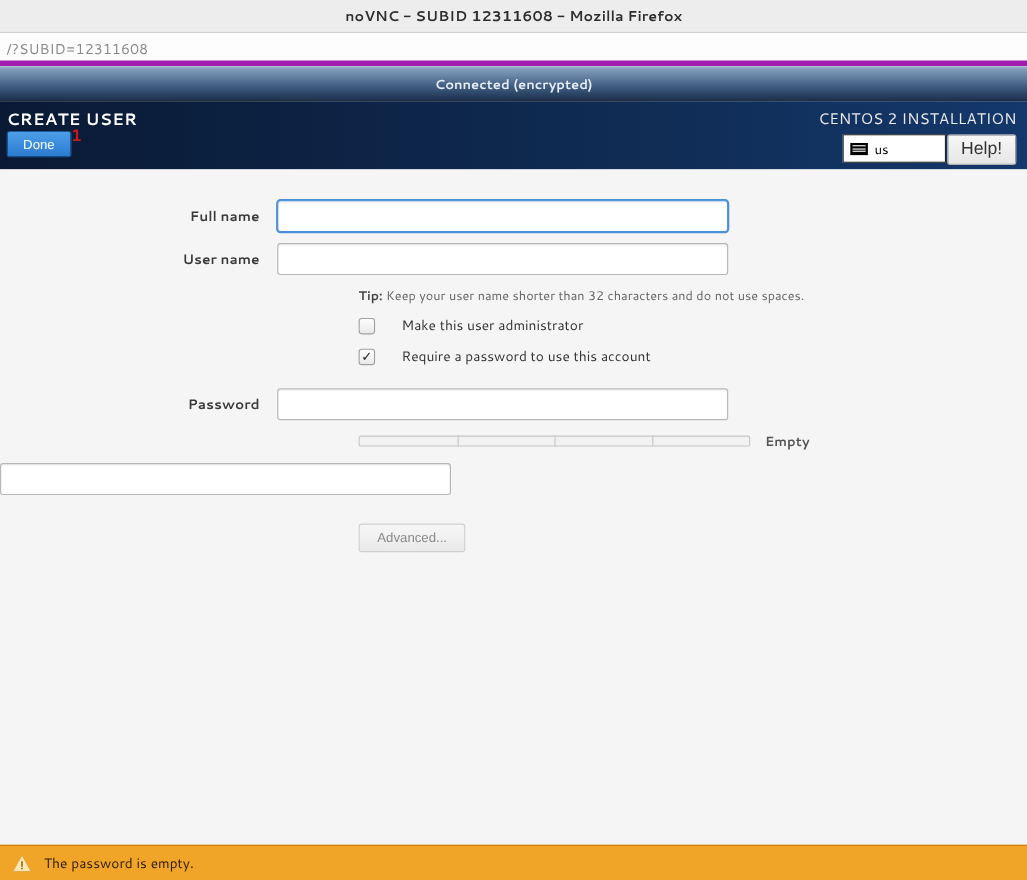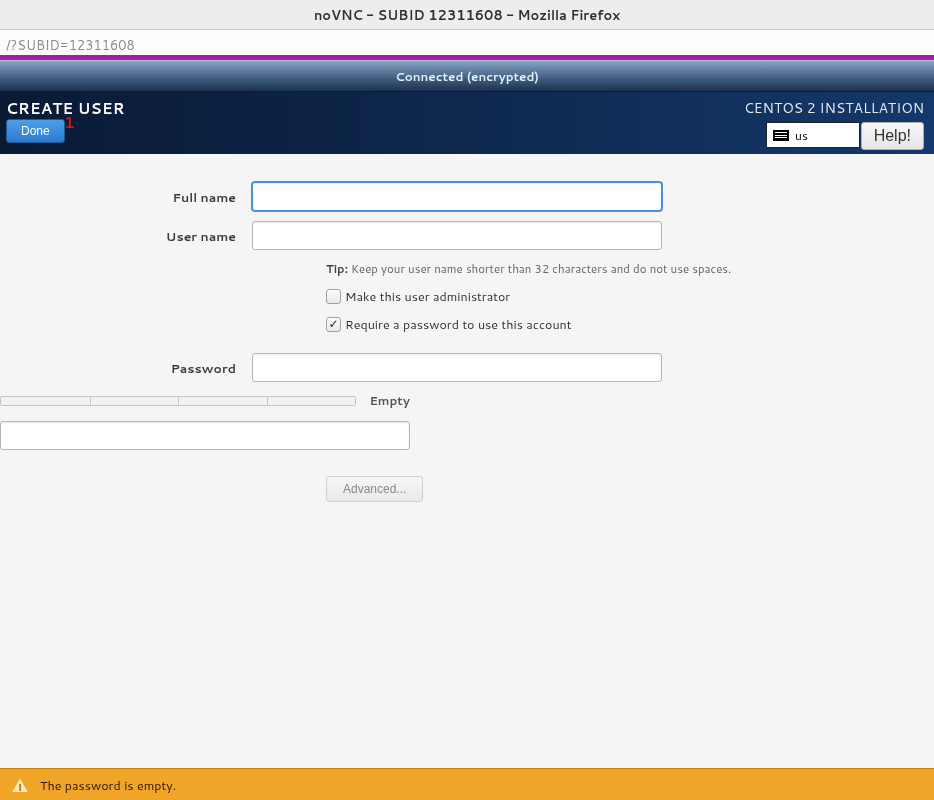--- a/index.html
+++ b/index.html
@@ -171,21 +171,21 @@
       font-size: 11.5px;
       color: #666;
       margin-top: 8px;
       margin-bottom: 10px;
     }
     .tip-row b { color: #444; }
     .checkbox-row {
       margin-left: 326px;
       display: flex;
       align-items: center;
-      gap: 4px;
+      gap: 24px;
       margin-bottom: 10px;
       font-size: 12.5px;
       color: #333;
     }
     .cb {
       width: 15px; height: 15px;
       border: 1px solid #a0a0a0;
       border-radius: 3px;
       background: linear-gradient(#fdfdfd,#e9e9e9);
       display: inline-flex;
@@ -194,20 +194,21 @@
       cursor: pointer;
     }
     .cb.checked::after {
       content: "✓";
       font-size: 12px;
       color: #222;
       font-weight: bold;
       line-height: 1;
     }
     .pw-strength-row {
+      margin-left: 326px;
       width: 410px;
       display: flex;
       align-items: center;
       gap: 8px;
       margin-top: 6px;
       margin-bottom: 12px;
     }
     .strength-bar {
       flex: 1;
       height: 10px;

